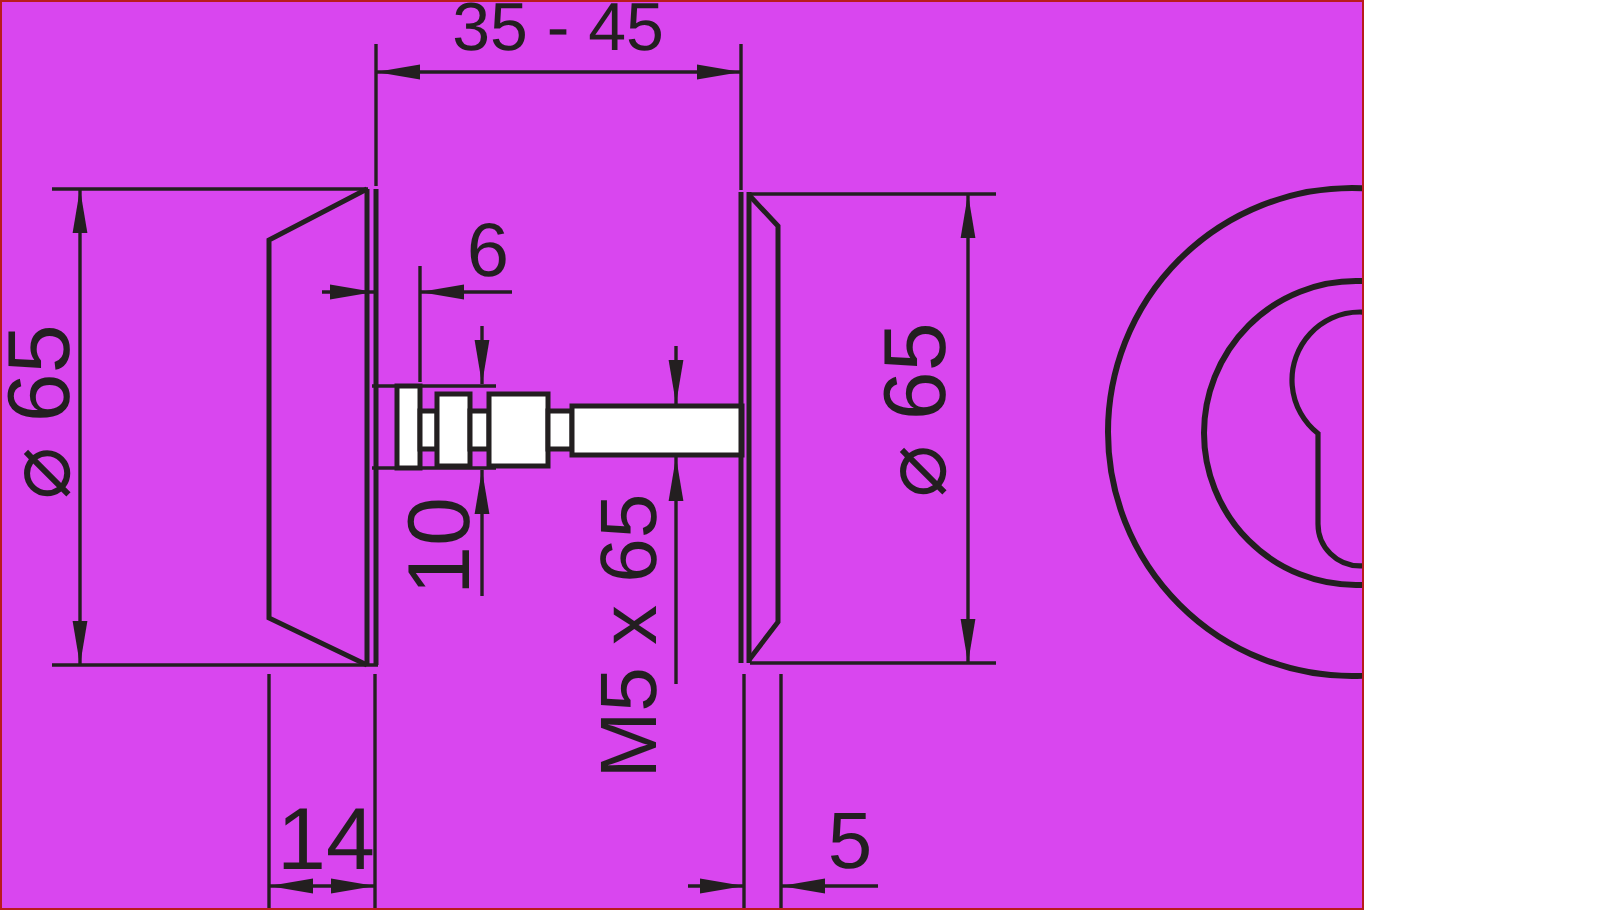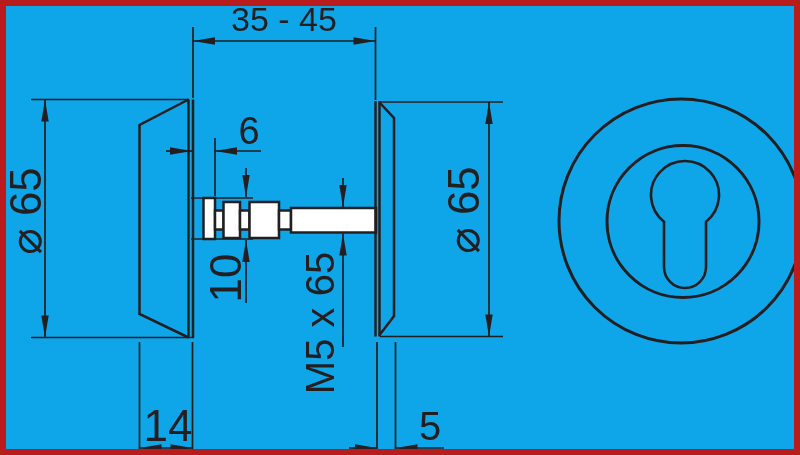--- a/index.html
+++ b/index.html
@@ -1,18 +1,18 @@
 <!DOCTYPE html>
 <html><head>
 <meta charset="utf-8">
 <style>
   html,body{margin:0;padding:0;background:#ffffff;}
   .stage{
-    position:relative;width:800px;height:455px;background:#0ea5e9;
-    border:6px solid #b91c1c;box-sizing:border-box;overflow:hidden;
+    position:relative;width:682px;height:455px;background:#d946ef;
+    border:1px solid #b91c1c;box-sizing:border-box;overflow:hidden;
     font-family:"Liberation Sans","DejaVu Sans",sans-serif;
   }
   svg text{
     font-family:"Liberation Sans","DejaVu Sans",sans-serif;
     fill:#231f20;
   }
   .obj{stroke:#231f20;stroke-width:2.5;fill:none;}
   .objfill{stroke:#231f20;stroke-width:2.5;fill:#ffffff;}
   .dim{stroke:#231f20;stroke-width:1.7;fill:none;}
 </style>

